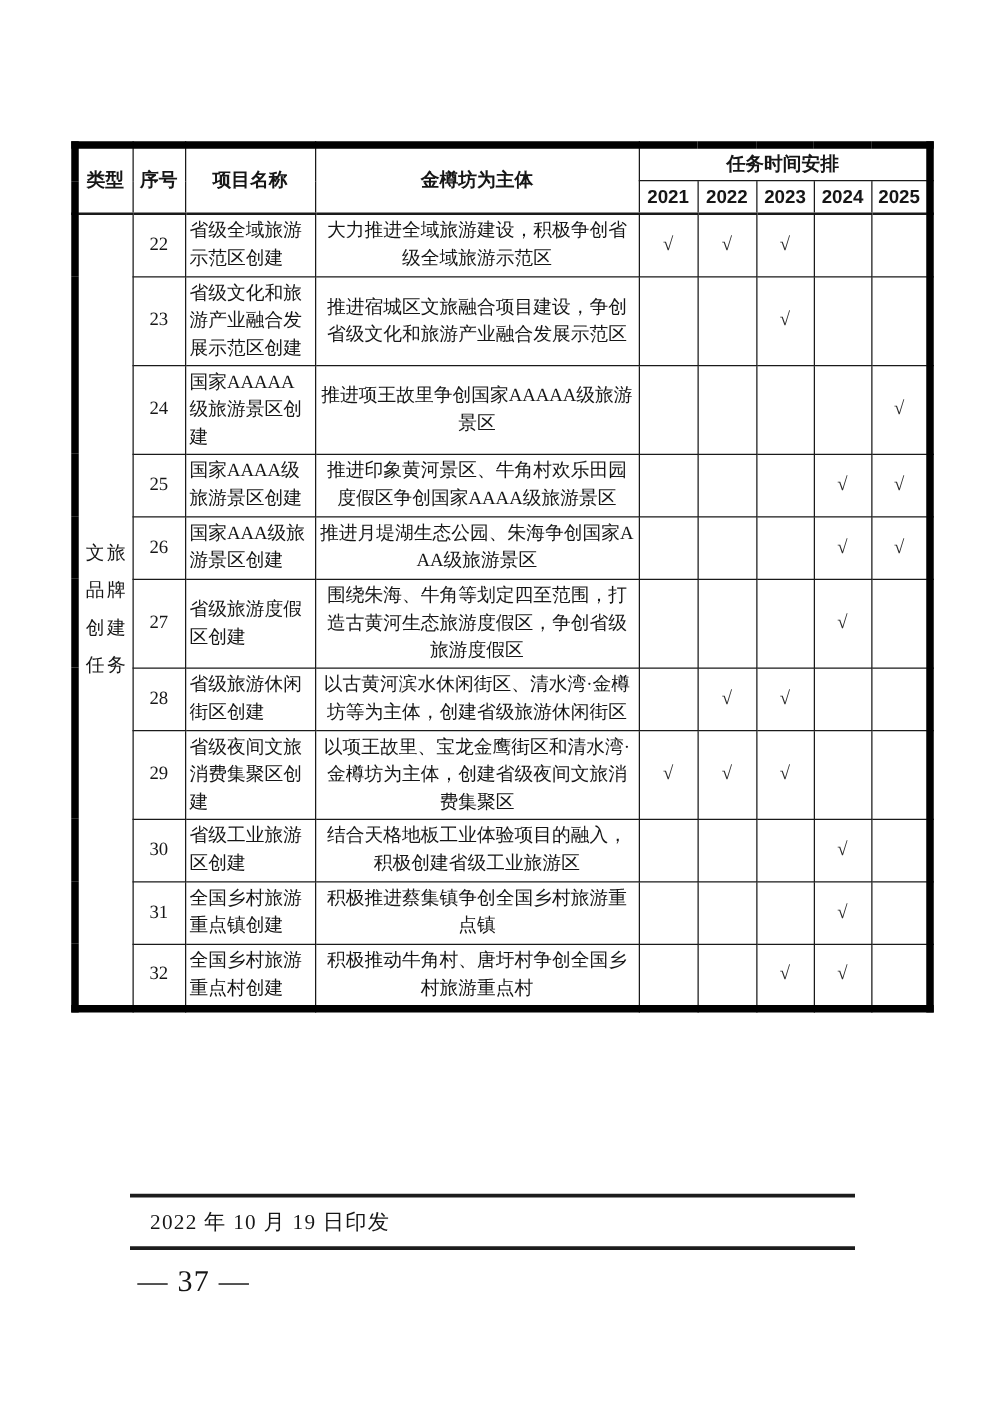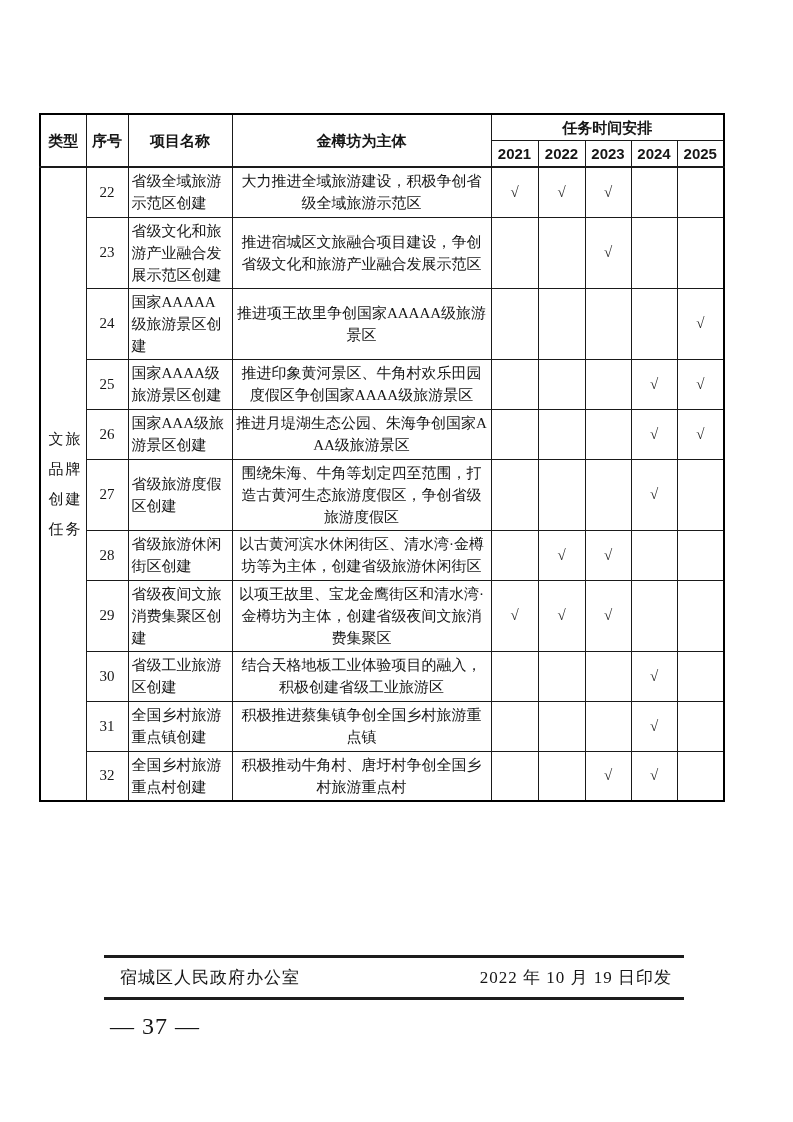--- a/index.html
+++ b/index.html
@@ -12,25 +12,25 @@
   .page {
     position: relative;
     width: 793px; height: 1122px;
     background: #fff;
     overflow: hidden;
   }
 
   
   table.task-table {
     position: absolute;
-    left: 39px; top: 113px;
+    left: 57px; top: 113px;
     width: 685px;
     border-collapse: collapse;
     table-layout: fixed;
-    border: 2px solid #000000;
+    border: 6px solid #000000;
   }
   .task-table th, .task-table td {
     border: 1px solid #1a1a1a;
     padding: 2px 3px;
     overflow: hidden;
   }
   .task-table thead th {
     font-family: "Liberation Sans", "DejaVu Sans", sans-serif;
     font-weight: 600;
     font-size: 15px;
@@ -240,21 +240,20 @@
           <td class="cell-check">√</td>
           <td class="cell-check">√</td>
           <td class="cell-check"></td>
         </tr>
       </tbody>
   </table>
 
   <div class="footer">
     <div class="rule"></div>
     <div class="footer-row">
-      <span>宿城区人民政府办公室</span>
       <span>2022 年 10 月 19 日印发</span>
     </div>
     <div class="rule"></div>
   </div>
 
   <div class="page-number">— 37 —</div>
 
 </div>
 
 </body></html>

